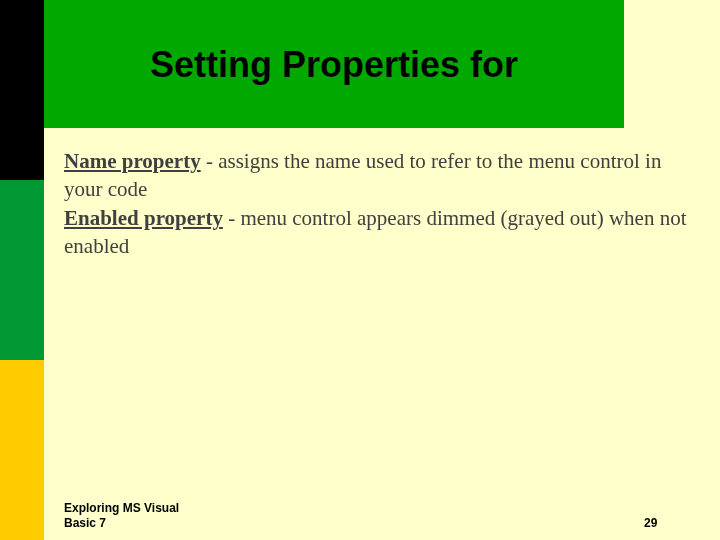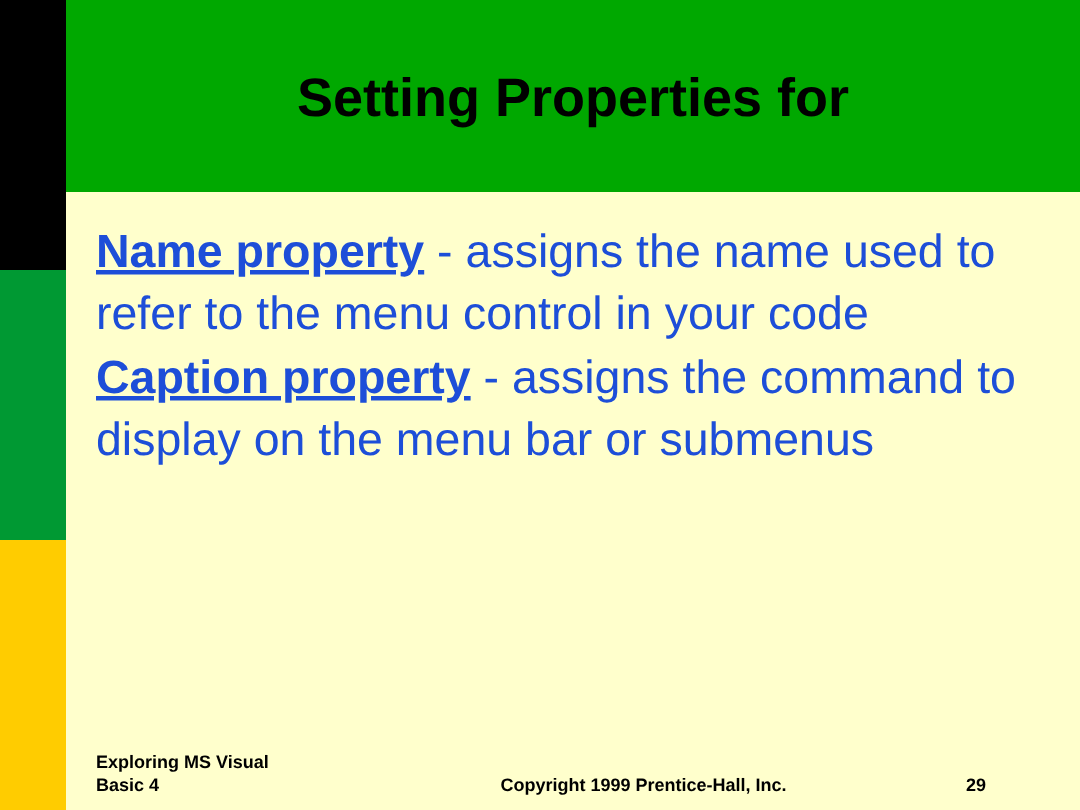--- a/index.html
+++ b/index.html
@@ -21,42 +21,43 @@
     flex-direction: column;
   }
   .stripe { flex: 1; }
   .stripe-black { background: #000000; }
   .stripe-green { background: #009933; }
   .stripe-yellow { background: #ffcc00; }
   .title-bar {
     position: absolute;
     left: 44px;
     top: 0;
-    width: 676px;
+    width: 580px;
     height: 128px;
     background: #00a800;
     display: flex;
     align-items: center;
     justify-content: center;
     text-align: center;
   }
   .title-text {
     color: #000000;
     font-weight: bold;
     font-size: 36px;
     line-height: 1.25;
   }
   .body-area {
     position: absolute;
     left: 64px;
     top: 148px;
     width: 630px;
-    color: #1d4ed8;
-    font-size: 31px;
+    color: #404040;
+    font-size: 21px;
     line-height: 1.32;
+    font-family: Liberation Serif, serif;
   }
   .body-area p { margin-bottom: 2px; }
   .prop-head {
     font-weight: bold;
     text-decoration: underline;
   }
   .footer {
     position: absolute;
     bottom: 10px;
     left: 64px;
@@ -86,21 +87,20 @@
   <div class="title-text">
     <span>Setting Properties for</span><br>
   </div>
 </div>
 
 <div class="body-area">
   <p>
     <span class="prop-head">Name property</span><span> - assigns the name used to refer to the menu control in your code</span>
   </p>
   <p>
-    <span class="prop-head">Caption property</span><span> - assigns the command to display on the menu bar or submenus</span>
+    <span class="prop-head">Enabled property</span><span> - menu control appears dimmed (grayed out) when not enabled</span>
   </p>
 </div>
 
 <div class="footer">
-  <div class="footer-left">Exploring MS Visual Basic 4</div>
-  <div class="footer-center">Copyright 1999 Prentice-Hall, Inc.</div>
+  <div class="footer-left">Exploring MS Visual Basic 7</div>
   <div class="footer-right">29</div>
 </div>
 
 </body></html>

